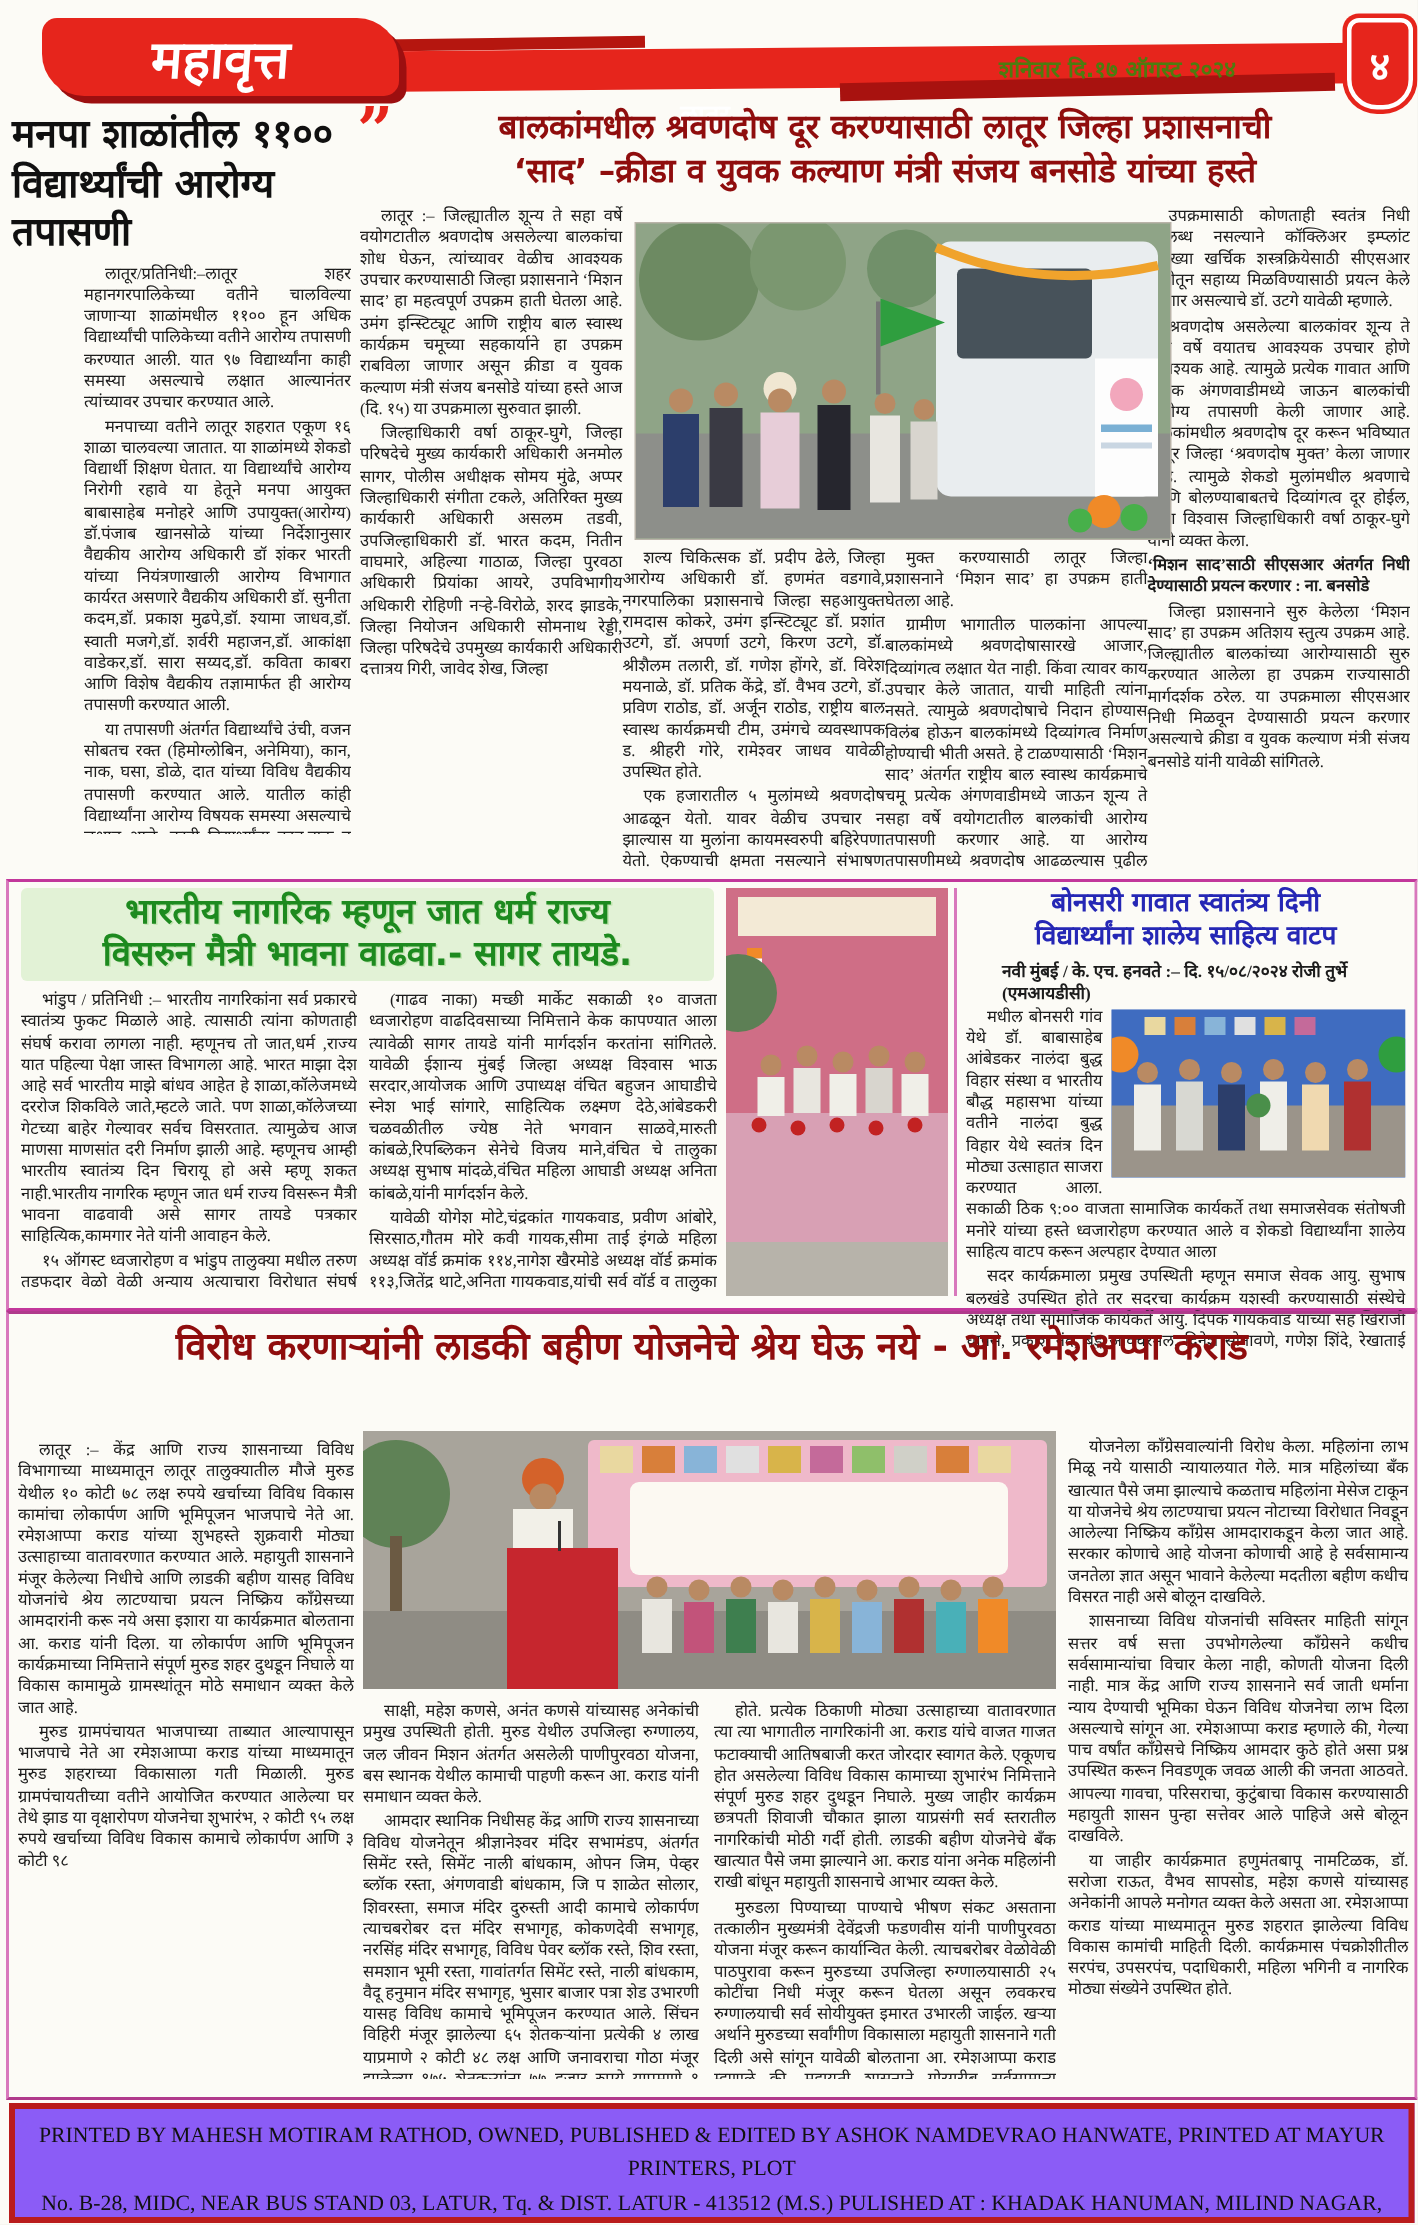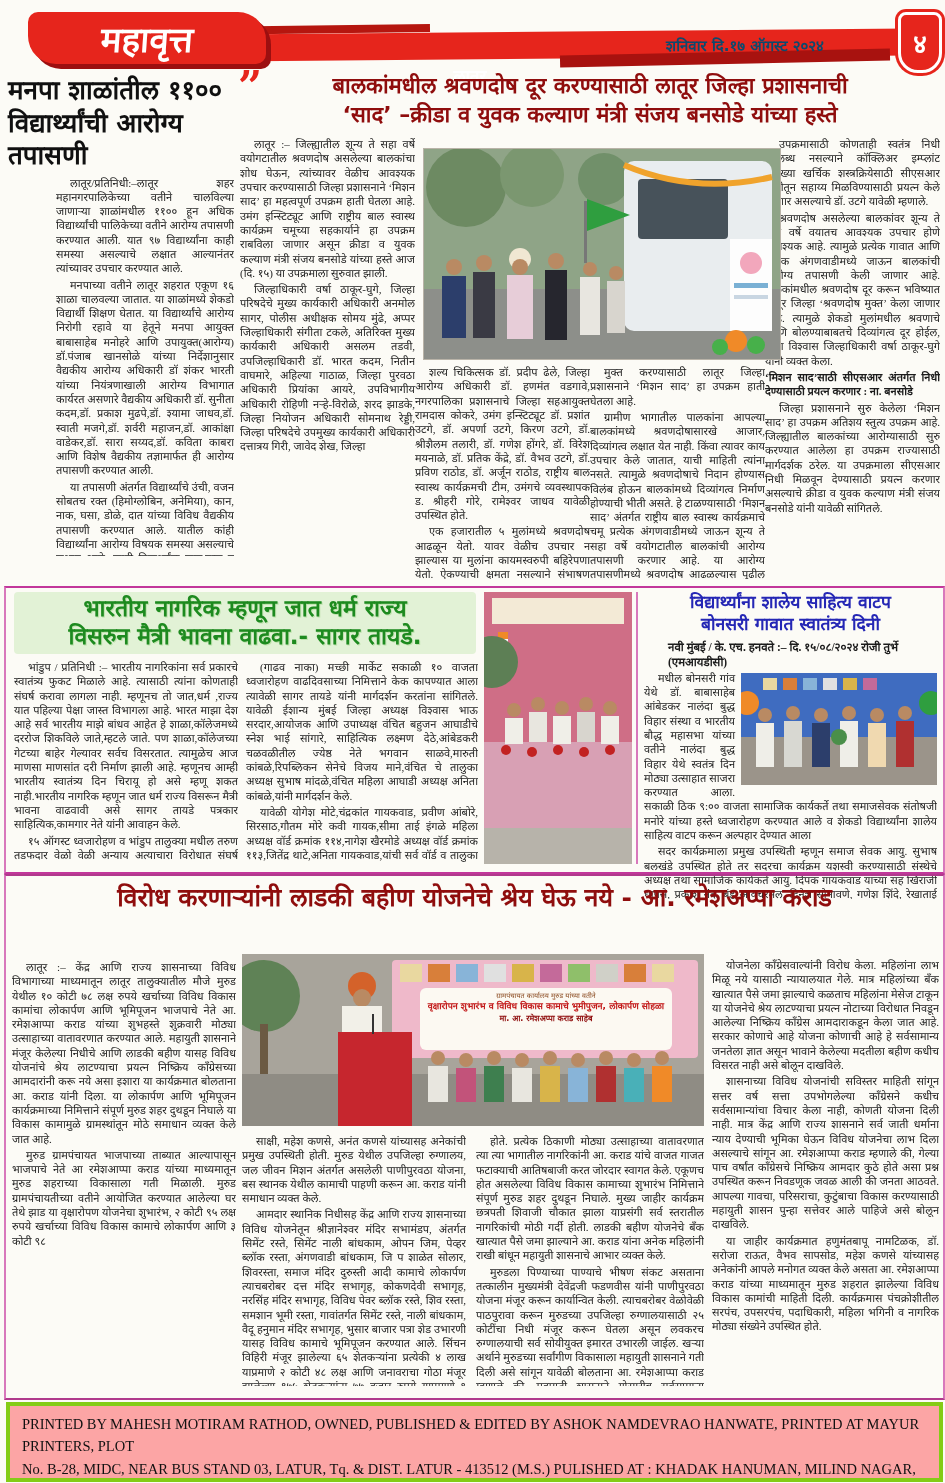--- a/index.html
+++ b/index.html
@@ -15,21 +15,21 @@
   .mh-band{position:absolute;left:110px;top:26px;width:800px;height:27px;background:#e6251c;transform:rotate(-.5deg);}
   .mh-band-shadow{position:absolute;left:560px;top:46px;width:330px;height:12px;background:#a8120f;transform:rotate(-1.2deg);}
   .mh-band-shadow2{position:absolute;left:130px;top:20px;width:300px;height:8px;background:#b5160f;transform:rotate(-.8deg);}
   .mh-logo{
     position:absolute;left:28px;top:6px;width:238px;height:52px;background:#e6251c;
     border-radius:10px 28px 10px 28px; box-shadow:5px 5px 0 #9c0f10;
     display:flex;align-items:center;justify-content:center;
   }
   .mh-logo span{color:#fff;font-weight:bold;font-size:35px;font-family:"DejaVu Sans","Liberation Sans",sans-serif;transform:skewX(-4deg);}
   .mh-city{position:absolute;left:400px;top:28px;width:140px;text-align:center;color:#fff;font-weight:bold;font-size:17px;font-family:"DejaVu Sans",sans-serif;margin-top:30px;}
-  .mh-date{position:absolute;left:620px;top:29px;width:250px;text-align:center;color:#0c4a6e;font-weight:bold;font-size:15px;font-family:"DejaVu Sans",sans-serif;}
+  .mh-date{position:absolute;left:620px;top:29px;width:250px;text-align:center;color:#4d7c0f;font-weight:bold;font-size:15px;font-family:"DejaVu Sans",sans-serif;}
   .mh-badge{
     position:absolute;left:898px;top:6px;width:38px;height:55px;background:#e6251c;
     border:3px solid #fff;box-shadow:0 0 0 3px #e6251c;border-radius:8px 8px 20px 20px;
     display:flex;align-items:center;justify-content:center;color:#fff;font-size:26px;font-weight:bold;
     font-family:"DejaVu Sans",sans-serif;
   }
   
   .body-txt p{margin:0 0 2px 0;text-indent:14px;text-align:justify;font-size:11px;line-height:1.3;}
   .col{overflow:hidden;}
   
@@ -69,22 +69,22 @@
   .murud-banner{position:absolute;left:185px;top:38px;width:238px;text-align:center;font-family:"DejaVu Sans",sans-serif;}
   .murud-banner .b1{font-size:7px;color:#8a4a1f;line-height:1.3;}
   .murud-banner .b2{font-size:9px;font-weight:bold;color:#c21919;line-height:1.3;}
   .murud-banner .b3{font-size:8px;font-weight:bold;color:#8f0d0d;line-height:1.5;}
   .murud-mid1{position:absolute;left:236px;top:258px;width:224px;height:252px;}
   .murud-mid2{position:absolute;left:470px;top:258px;width:228px;height:252px;}
   .murud-right{position:absolute;left:706px;top:82px;width:227px;height:430px;}
   
   .footer{
     position:absolute;left:6px;top:1402px;width:905px;height:58px;
-    border:4px solid #84cc16;padding:7px 12px;background:#fca5a5;
-    font-family:"Liberation Serif",serif;font-size:14.5px;line-height:1.55;color:#111;
+    border:4px solid #b91c1c;padding:7px 12px;background:#8b5cf6;
+    font-family:"Liberation Serif",serif;font-size:14.5px;line-height:1.55;color:#111;text-align:center;
   }
   svg{display:block;}
 </style>
 </head>
 <body>
 
 <div class="page">
 
   <div class="masthead">
     <div class="mh-band-shadow2"></div>
@@ -209,22 +209,22 @@
           <circle cx="48" cy="160" r="5" fill="#c22222"></circle>
         <circle cx="74" cy="158" r="5" fill="#c22222"></circle>
           <circle cx="100" cy="160" r="5" fill="#c22222"></circle>
         <circle cx="126" cy="158" r="5" fill="#c22222"></circle>
         <rect y="236" width="148" height="36" fill="#b7b3aa"></rect>
       </svg>
     </div>
 
     <div class="bonsari">
       <div class="bonsari-head">
+        <div>बोनसरी गावात स्वातंत्र्य दिनी</div>
         <div>विद्यार्थ्यांना शालेय साहित्य वाटप</div>
-        <div>बोनसरी गावात स्वातंत्र्य दिनी</div>
       </div>
       <div class="bonsari-byline">नवी मुंबई / के. एच. हनवते :– दि. १५/०८/२०२४ रोजी तुर्भे (एमआयडीसी)</div>
       <div class="bonsari-body body-txt">
         <div class="bonsari-photo">
           <svg viewBox="0 0 196 112" width="196" height="112">
             <rect width="196" height="64" fill="#3f6cc0"></rect>
             <rect y="64" width="196" height="48" fill="#9b948a"></rect>
             <rect x="22" y="5" width="14" height="12" fill="#e9d8a0"></rect>
               <rect x="42" y="5" width="14" height="12" fill="#d87f3a"></rect>
             <rect x="62" y="5" width="14" height="12" fill="#88b4d8"></rect>
@@ -299,25 +299,20 @@
           <rect x="298" y="112" width="20" height="36" fill="#d8b44a"></rect>
         <circle cx="336" cy="106" r="7" fill="#b98a63"></circle>
           <rect x="326" y="114" width="20" height="34" fill="#88b4d8"></rect>
         <circle cx="364" cy="104" r="7" fill="#b98a63"></circle>
           <rect x="354" y="112" width="20" height="36" fill="#b03030"></rect>
         <circle cx="392" cy="106" r="7" fill="#b98a63"></circle>
           <rect x="382" y="114" width="20" height="34" fill="#49b0b8"></rect>
         <circle cx="420" cy="104" r="7" fill="#b98a63"></circle>
           <rect x="410" y="112" width="20" height="36" fill="#f08a28"></rect>
       </svg>
-      <div class="murud-banner">
-        <div class="b1">ग्रामपंचायत कार्यालय मुरुड यांच्या वतीने</div>
-        <div class="b2">वृक्षारोपन शुभारंभ व विविध विकास कामाचे भुमीपुजन, लोकार्पण सोहळा</div>
-        <div class="b3">मा. आ. रमेशअप्पा कराड साहेब</div>
-      </div>
     </div>
 
     <div class="murud-mid1 body-txt col">
       <p>साक्षी, महेश कणसे, अनंत कणसे यांच्यासह अनेकांची प्रमुख उपस्थिती होती. मुरुड येथील उपजिल्हा रुग्णालय, जल जीवन मिशन अंतर्गत असलेली पाणीपुरवठा योजना, बस स्थानक येथील कामाची पाहणी करून आ. कराड यांनी समाधान व्यक्त केले.</p>
       <p>आमदार स्थानिक निधीसह केंद्र आणि राज्य शासनाच्या विविध योजनेतून श्रीज्ञानेश्वर मंदिर सभामंडप, अंतर्गत सिमेंट रस्ते, सिमेंट नाली बांधकाम, ओपन जिम, पेव्हर ब्लॉक रस्ता, अंगणवाडी बांधकाम, जि प शाळेत सोलार, शिवरस्ता, समाज मंदिर दुरुस्ती आदी कामाचे लोकार्पण त्याचबरोबर दत्त मंदिर सभागृह, कोकणदेवी सभागृह, नरसिंह मंदिर सभागृह, विविध पेवर ब्लॉक रस्ते, शिव रस्ता, समशान भूमी रस्ता, गावांतर्गत सिमेंट रस्ते, नाली बांधकाम, वैदू हनुमान मंदिर सभागृह, भुसार बाजार पत्रा शेड उभारणी यासह विविध कामाचे भूमिपूजन करण्यात आले. सिंचन विहिरी मंजूर झालेल्या ६५ शेतकऱ्यांना प्रत्येकी ४ लाख याप्रमाणे २ कोटी ४८ लक्ष आणि जनावराचा गोठा मंजूर झालेल्या १७५ शेतकऱ्यांना ७७ हजार रुपये याप्रमाणे १ कोटी ३७ लक्ष रुपयांचे वाटप करण्यात आले. मुरुड शहरात ठीक ठिकाणी झालेल्या भूमिपूजन आणि लोकार्पण सोहळ्यास सर्व स्तरातील नागरिक मोठ्या संख्येने उपस्थित</p>
     </div>
     <div class="murud-mid2 body-txt col">
       <p>होते. प्रत्येक ठिकाणी मोठ्या उत्साहाच्या वातावरणात त्या त्या भागातील नागरिकांनी आ. कराड यांचे वाजत गाजत फटाक्याची आतिषबाजी करत जोरदार स्वागत केले. एकूणच होत असलेल्या विविध विकास कामाच्या शुभारंभ निमित्ताने संपूर्ण मुरुड शहर दुथडून निघाले. मुख्य जाहीर कार्यक्रम छत्रपती शिवाजी चौकात झाला याप्रसंगी सर्व स्तरातील नागरिकांची मोठी गर्दी होती. लाडकी बहीण योजनेचे बँक खात्यात पैसे जमा झाल्याने आ. कराड यांना अनेक महिलांनी राखी बांधून महायुती शासनाचे आभार व्यक्त केले.</p>
       <p>मुरुडला पिण्याच्या पाण्याचे भीषण संकट असताना तत्कालीन मुख्यमंत्री देवेंद्रजी फडणवीस यांनी पाणीपुरवठा योजना मंजूर करून कार्यान्वित केली. त्याचबरोबर वेळोवेळी पाठपुरावा करून मुरुडच्या उपजिल्हा रुग्णालयासाठी २५ कोटींचा निधी मंजूर करून घेतला असून लवकरच रुग्णालयाची सर्व सोयीयुक्त इमारत उभारली जाईल. खऱ्या अर्थाने मुरुडच्या सर्वांगीण विकासाला महायुती शासनाने गती दिली असे सांगून यावेळी बोलताना आ. रमेशआप्पा कराड म्हणाले की, महायुती शासनाने गोरगरीब सर्वसामान्य जनतेला केंद्रबिंदू मानून अनेक योजना सुरू केल्या. महिला भगिनी आत्मनिर्भर हव्यात यासाठी मुख्यमंत्री माझी लाडकी बहीण ही जाहीर केली असता या</p>
     </div>

